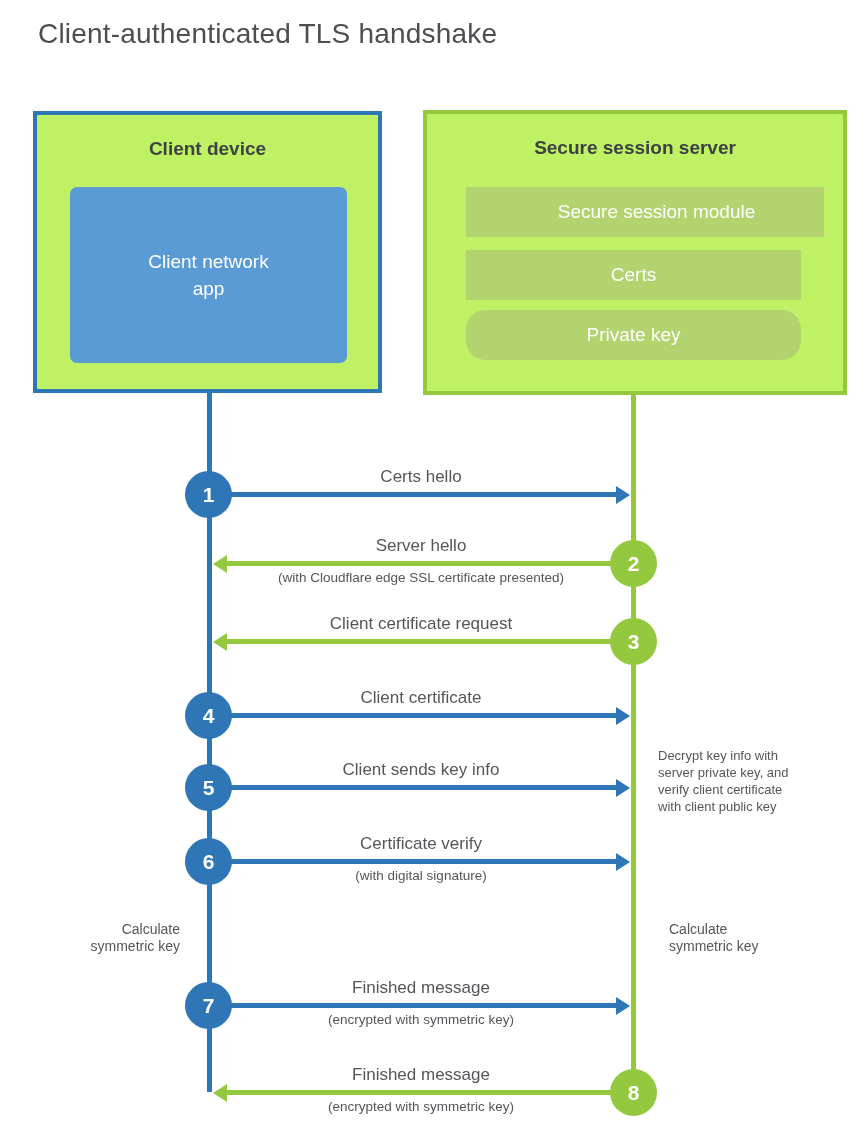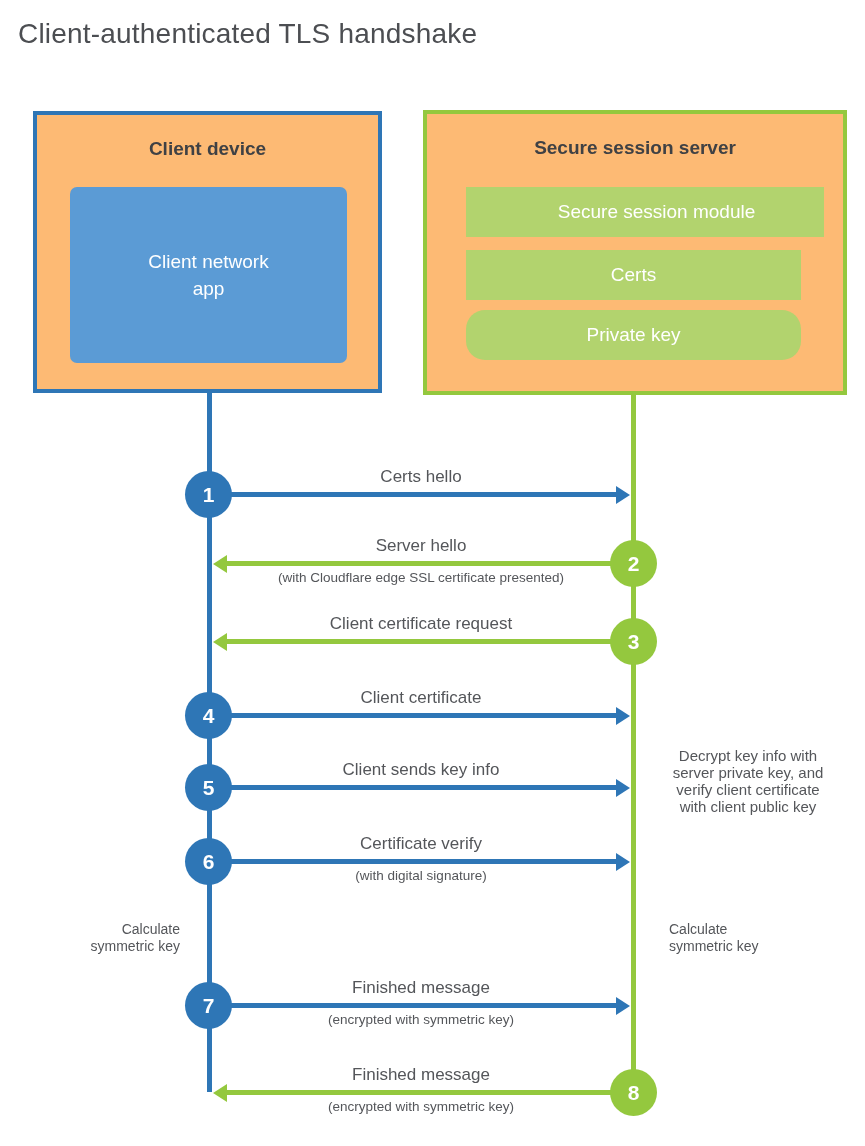--- a/index.html
+++ b/index.html
@@ -6,25 +6,25 @@
     --blue:#2e76b6; --blue-fill:#5b9bd5;
     --green:#94c83e; --green-fill:#b2d36e;
     --text-gray:#54565a; --heading-gray:#3f4144;
   }
   html,body{margin:0;padding:0;background:#fff;}
   .canvas{
     position:relative; width:865px; height:1146px; background:#ffffff;
     font-family:"Liberation Sans", sans-serif; overflow:hidden;
   }
   .page-title{
-    position:absolute; left:18px; top:18px; margin:0;
+    position:absolute; left:38px; top:18px; margin:0;
     font-size:28px; font-weight:300; letter-spacing:.2px; color:#4c4e52;
   }
   
-  .actor-box{position:absolute; box-sizing:border-box; background:#fdba74;}
+  .actor-box{position:absolute; box-sizing:border-box; background:#bef264;}
   .client-box{left:33px; top:111px; width:349px; height:282px; border:4px solid var(--blue);}
   .server-box{left:423px; top:110px; width:424px; height:285px; border:4px solid var(--green);}
   .box-title{
     position:absolute; left:0; top:23px; width:100%; text-align:center;
     font-size:19px; font-weight:bold; color:var(--heading-gray);
   }
   .client-app{
     position:absolute; left:33px; top:72px; width:277px; height:176px;
     background:var(--blue-fill); color:#fff; font-size:19px; line-height:27px;
     display:flex; align-items:center; justify-content:center; text-align:center;
@@ -67,21 +67,21 @@
   }
   
   .lbl{position:absolute; left:221px; width:400px; text-align:center; color:var(--text-gray);}
   .lbl.main{font-size:17px; line-height:20px;}
   .lbl.sub{font-size:13.5px; line-height:16px;}
   
   .note{position:absolute; color:var(--text-gray); white-space:pre-line;}
   .note.calc{font-size:14px; line-height:17px;}
   .note.calc-left{left:40px; top:921px; width:140px; text-align:right;}
   .note.calc-right{left:669px; top:921px; width:140px; text-align:left;}
-  .note.decrypt{left:658px; top:747px; width:180px; font-size:15px; line-height:17px;text-align:center;}
+  .note.decrypt{left:658px; top:747px; width:180px; font-size:13px; line-height:17px;}
 </style>
 </head>
 <body>
 
 <div class="canvas">
 
   <h1 class="page-title">Client-authenticated TLS handshake</h1>
 
   <div class="actor-box client-box">
     <div class="box-title">Client device</div>

